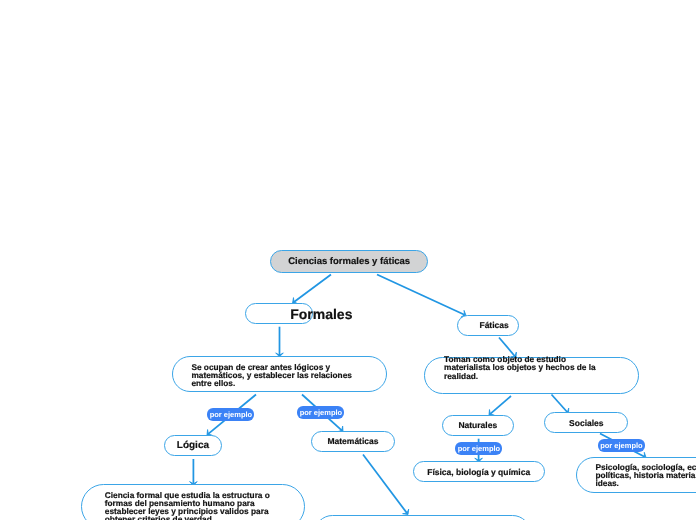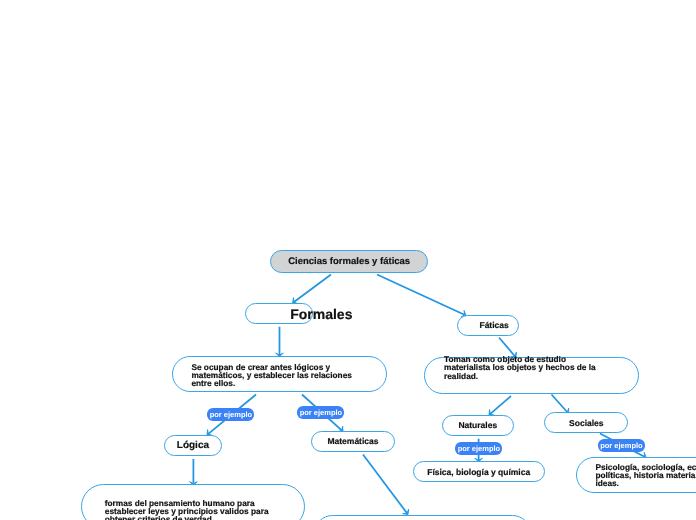--- a/index.html
+++ b/index.html
@@ -86,21 +86,21 @@
 
   <div class="node center" style="left:311.2px;top:430.7px;width:83.6px;height:21px;font-size:8.5px;">
     <span class="txt">Matemáticas</span>
   </div>
 
   <div class="node center" style="left:544.3px;top:412.2px;width:84px;height:21px;font-size:8.5px;">
     <span class="txt">Sociales</span>
   </div>
 
   <div class="node para" style="left:81.1px;top:484px;width:223.6px;height:45px;padding:0 20.5px 0 22.7px;">
-    <span class="txt"><br><span class="ln">formas del pensamiento humano para</span><br><span class="ln">establecer leyes y principios validos para</span><br><span class="ln">obtener criterios de verdad.</span></span>
+    <span class="txt"><span class="ln">Ciencia formal que estudia la estructura o</span><br><span class="ln">formas del pensamiento humano para</span><br><span class="ln">establecer leyes y principios validos para</span><br><span class="ln">obtener criterios de verdad.</span></span>
   </div>
 
   <div class="node center" style="left:412.5px;top:460.9px;width:132.4px;height:21px;font-size:8.5px;">
     <span class="txt">Física, biología y química</span>
   </div>
 
   <div class="node para" style="left:575.9px;top:456.6px;width:215px;height:36.6px;padding:0 16.5px 0 18.5px;">
     <span class="txt"><span class="ln">Psicología, sociología, economía, ciencias</span><br><span class="ln">políticas, historia materialista e historia de las</span><br><span class="ln">ideas.</span></span>
   </div>
 

